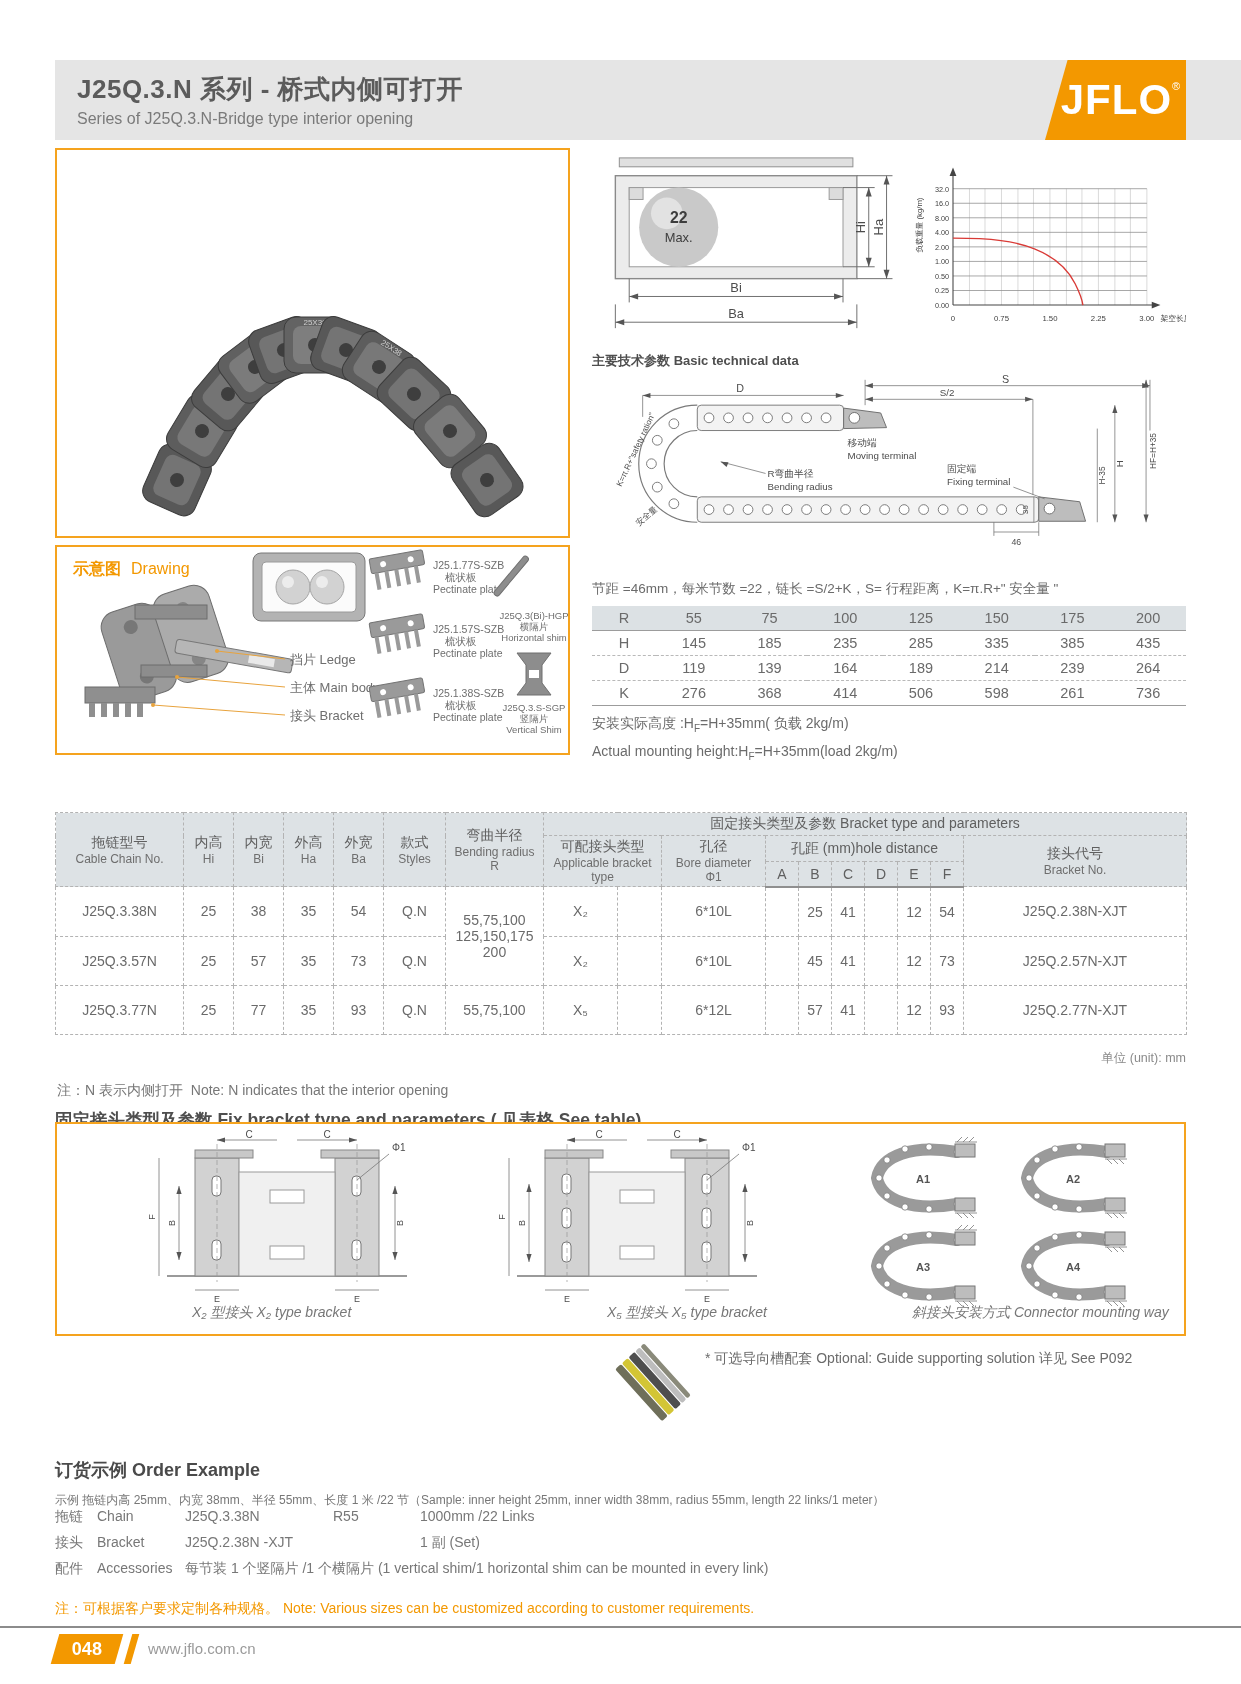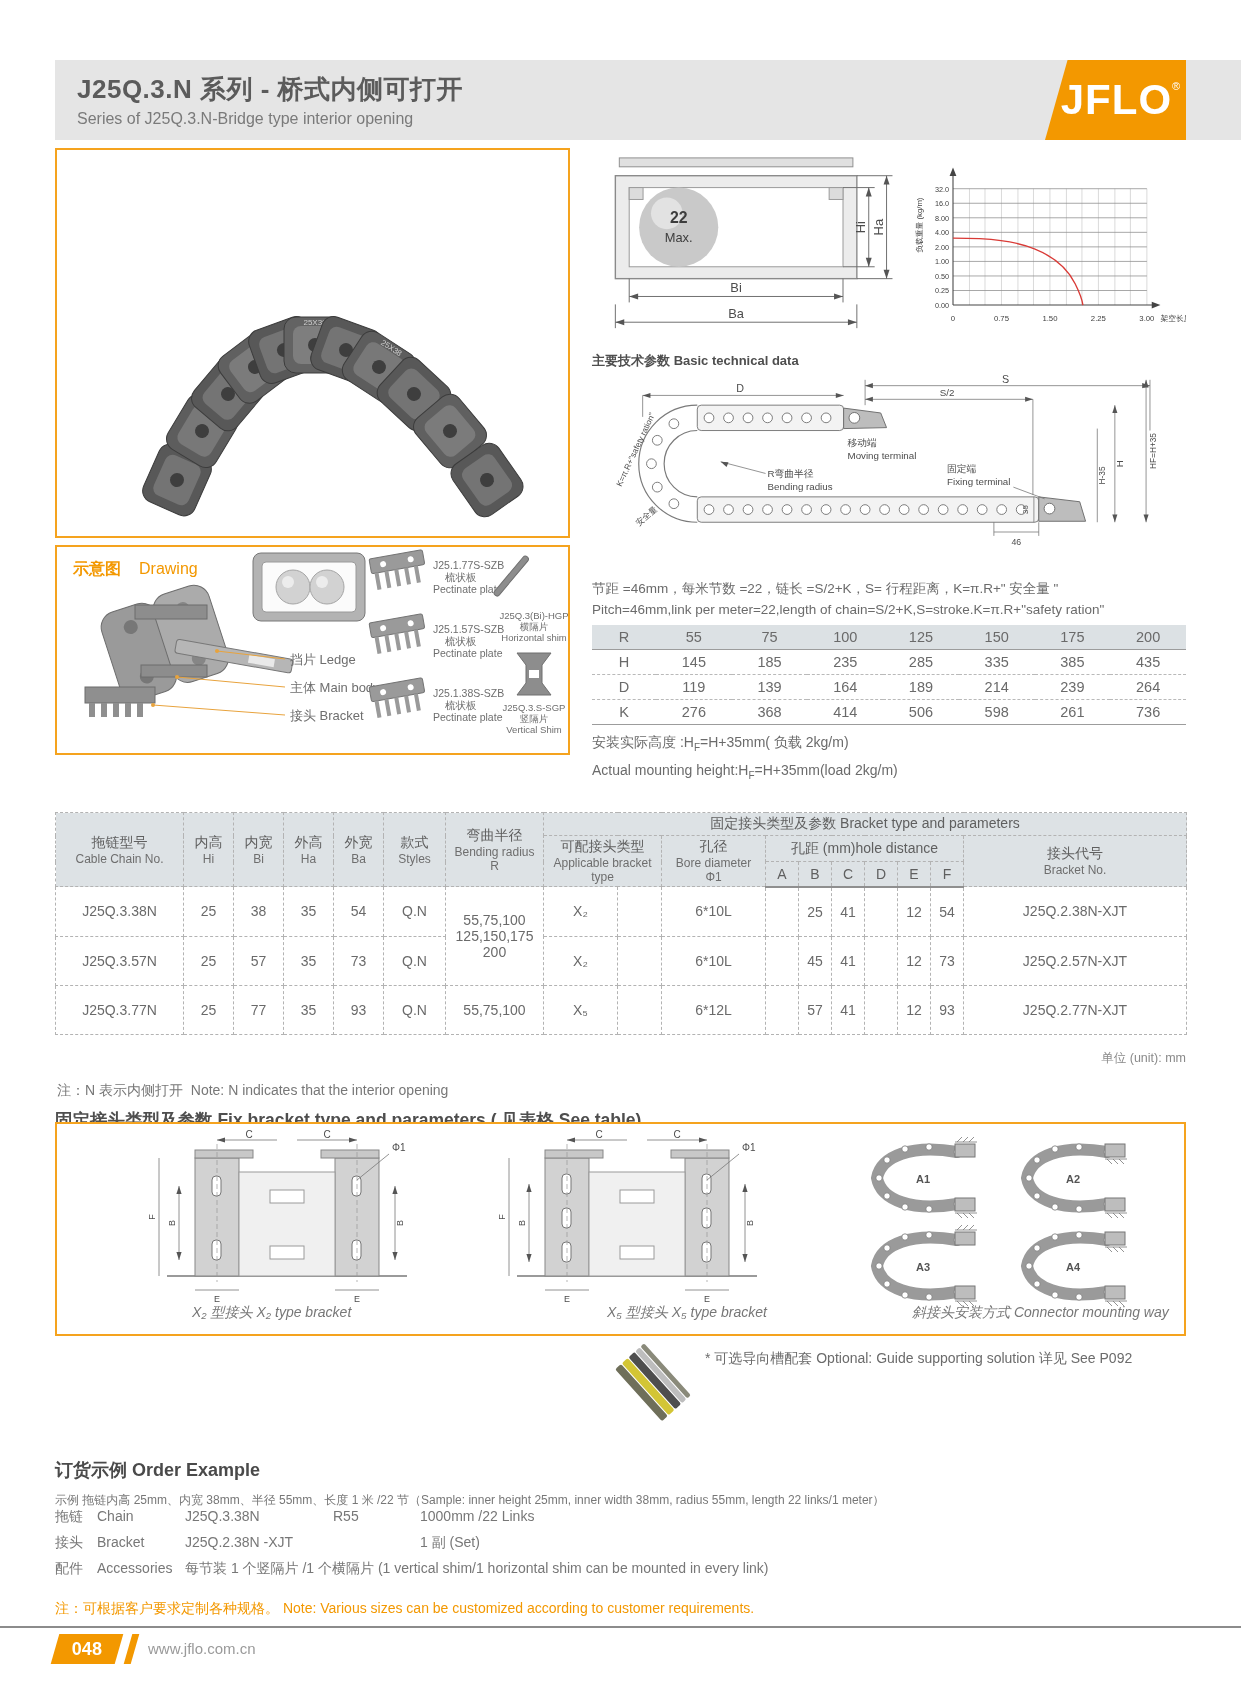--- a/index.html
+++ b/index.html
@@ -24,21 +24,21 @@
   .sec-head{margin:10px 0 0 0;font-size:13px;font-weight:bold;color:#4e4e4e;}
   .pitch{margin:4px 0 0 0;font-size:13.5px;color:#6b6b6b;}
   .st{width:100%;border-collapse:collapse;margin-top:8px;font-size:14.5px;color:#6a6a6a;}
   .st td{text-align:center;padding:4px 2px;border-bottom:1px dashed #b9b9b9;}
   .st tr.sth td{background:#dce1e4;border-bottom:1px solid #9c9c9c;}
   .st tr:last-child td{border-bottom:1px solid #9c9c9c;}
   .mount{margin:9px 0 0 0;font-size:14px;color:#6b6b6b;}
   .mount sub{font-size:10px;}
   
   .draw-title{position:absolute;left:16px;top:12px;font-size:16px;color:#F39800;}
-  .draw-title .zh{font-weight:bold;margin-right:18px;}
+  .draw-title .zh{font-weight:bold;margin-right:10px;}
   
   .mt{position:absolute;left:55px;top:812px;width:1131px;border-collapse:collapse;
       font-size:14px;color:#6a6a6a;table-layout:fixed;}
   .mt th,.mt td{border:1px dashed #b3b3b3;text-align:center;vertical-align:middle;padding:2px 1px;font-weight:normal;}
   .mt thead th{background:#dde2e5;color:#5f5f5f;}
   .mt thead tr:last-child th{border-bottom:2px solid #8f8f8f;}
   .mt tbody td{height:44px;}
   .mt .zh{display:block;font-size:14px;}
   .mt .en{display:block;font-size:12px;color:#6e6e6e;}
   .unit{position:absolute;left:55px;top:1050px;width:1131px;text-align:right;font-size:12.5px;color:#8a8a8a;}
@@ -450,21 +450,20 @@
         <text transform="translate(514,106) rotate(-90)" text-anchor="middle" font-size="8.5">H-35</text>
         <text transform="translate(566,81) rotate(-90)" text-anchor="middle" font-size="8.5">HF=H+35</text>
         <text transform="translate(435,141) rotate(-90)" text-anchor="middle" font-size="8">35</text>
         <text x="423" y="177" text-anchor="middle" font-size="9">46</text>
         <text transform="translate(18,118) rotate(-65)" font-size="8.5">K=π.R+"safety ration"</text>
         <text transform="translate(36,158) rotate(-40)" font-size="8.5">安全量</text>
       </g>
     </svg>
 
     <p class="pitch">节距 =46mm，每米节数 =22，链长 =S/2+K，S= 行程距离，K=π.R+" 安全量 "</p>
-    <p class="pitch">Pitch=46mm,link per meter=22,length of chain=S/2+K,S=stroke.K=π.R+"safety ration"</p>
 
     <table class="st">
       <colgroup>
           <col style="width:64px">
           <col>
           <col>
           <col>
           <col>
           <col>
           <col>

